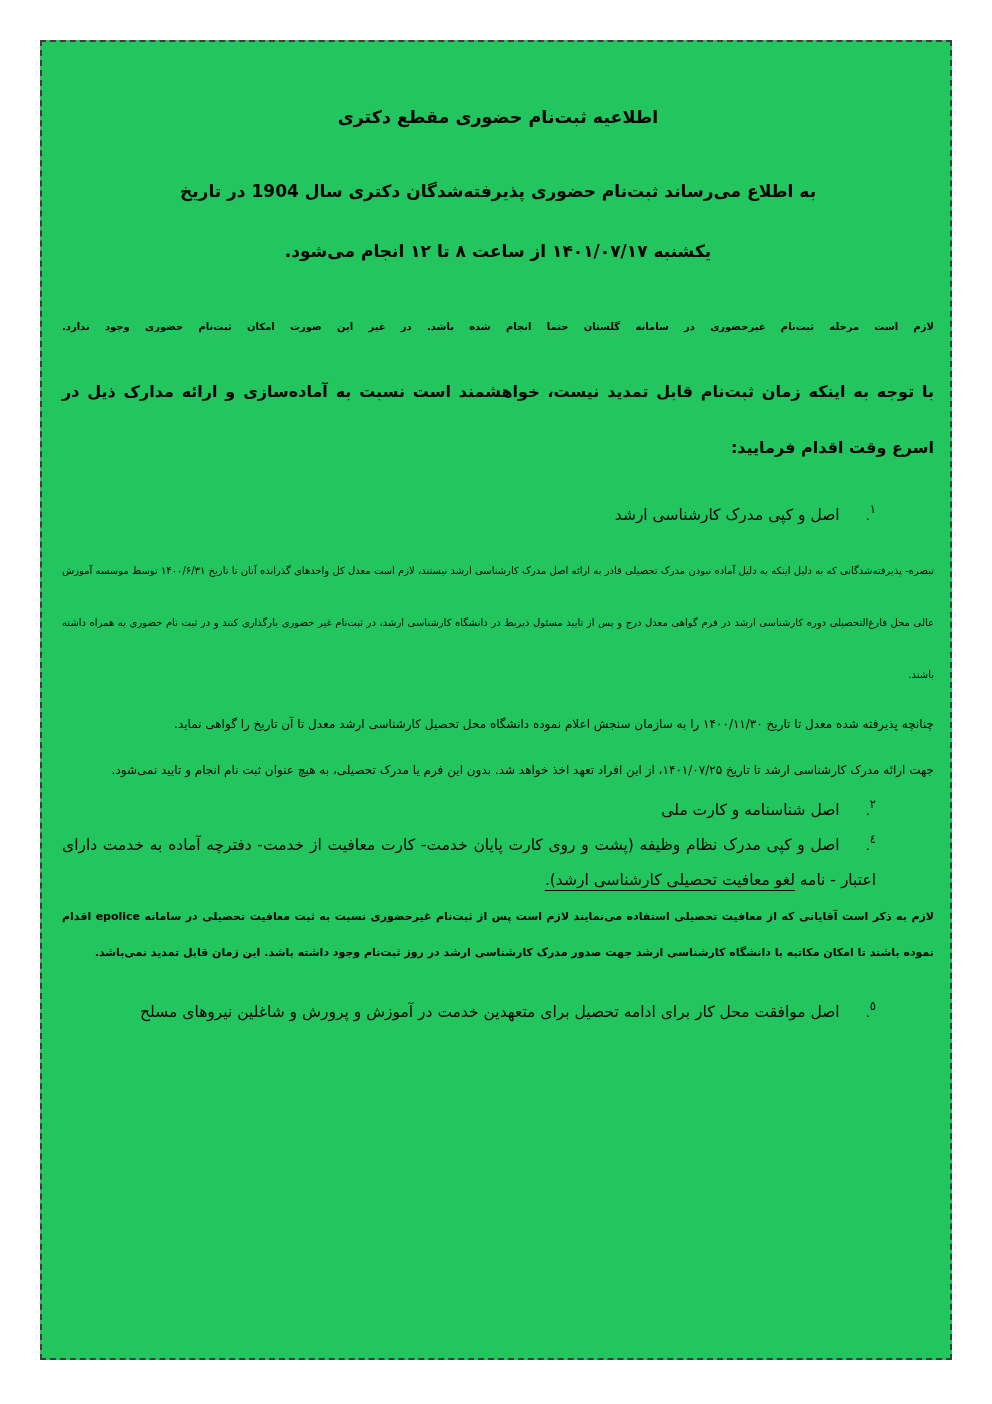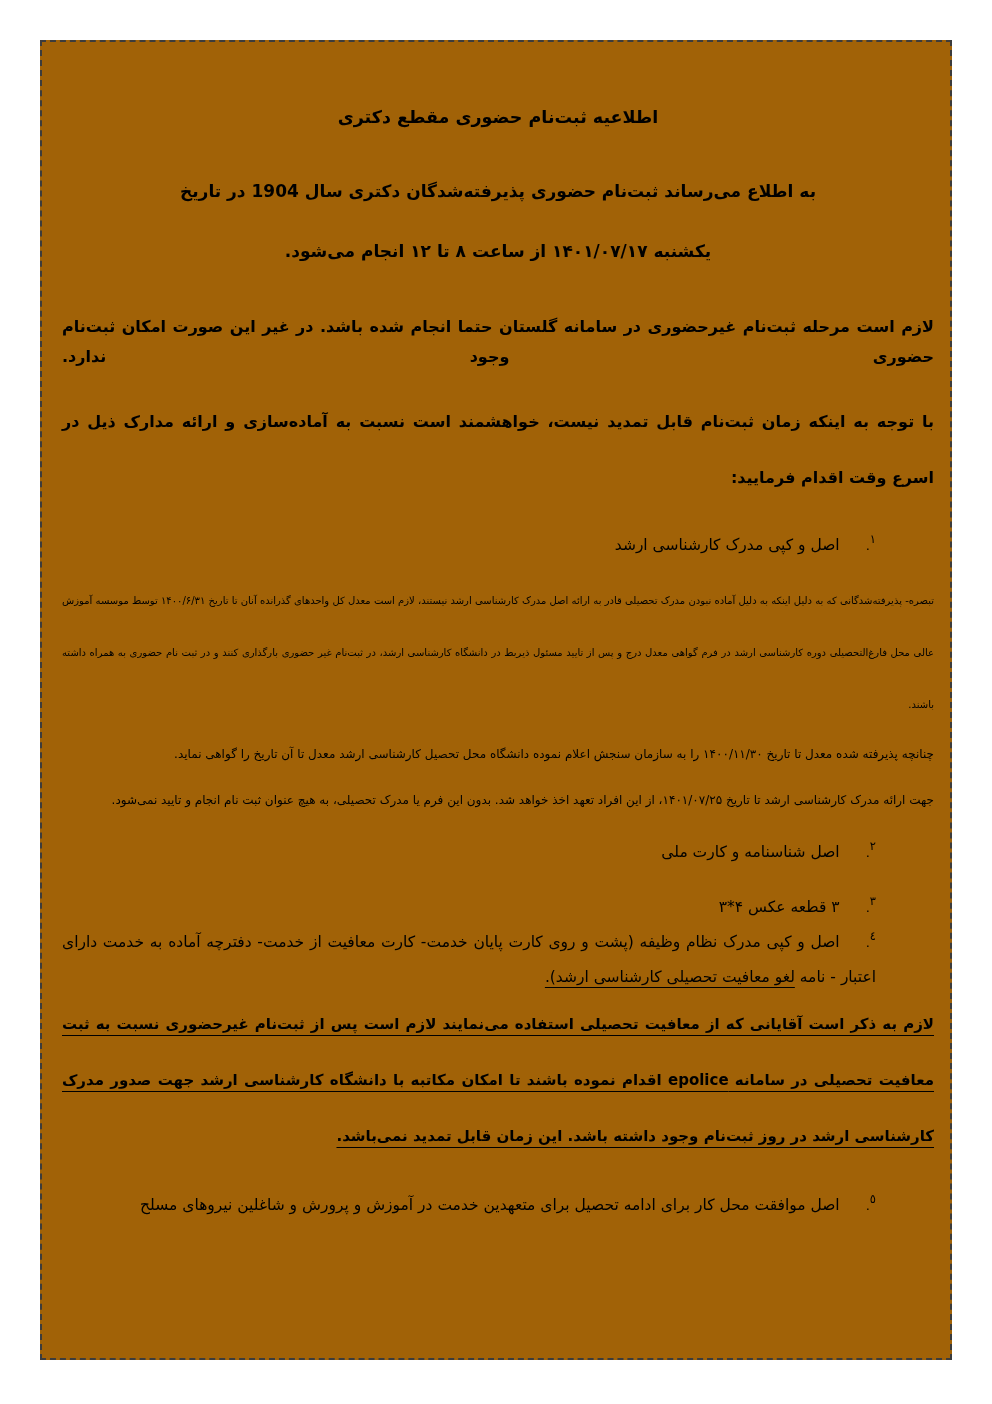--- a/index.html
+++ b/index.html
@@ -4,55 +4,55 @@
 <style>
   html,body{margin:0;padding:0;background:#ffffff;}
   body{
     width:992px;height:1404px;position:relative;overflow:hidden;
     font-family:"DejaVu Sans", sans-serif;
     direction:rtl;color:#000;
   }
   .frame{
     position:absolute;top:40px;left:40px;width:912px;height:1320px;
     border:2px dashed #3c3c3c;box-sizing:border-box;overflow:hidden;
-    background:#a16207;
+    background:#22c55e;
   }
   .content{padding:58px 16px 0 20px;}
   p{margin:0;}
   .bold{font-weight:bold;}
   .center{text-align:center;}
   .justify{text-align:justify;}
   .title{font-size:17.5px;line-height:34px;letter-spacing:0;}
   .sub1{margin-top:40px;font-size:17px;line-height:34px;}
   .sub2{margin-top:26px;font-size:17px;line-height:34px;}
   .notice{
-    margin-top:44px;font-size:16px;line-height:30px;
+    margin-top:44px;font-size:10px;line-height:30px;
     text-align:justify;text-align-last:justify;
   }
   .intro{margin-top:22px;font-size:16px;line-height:56px;font-weight:bold;}
   .body-par{font-size:10px;line-height:52px;}
   .par-46{font-size:12px;line-height:46px;}
   .list-item{
     position:relative;padding-right:58px;font-size:15.5px;line-height:34px;
     text-align:justify;
   }
   .li-mt16{margin-top:22px;}
-  .li-mt12{margin-top:12px;}
+  .li-mt12{margin-top:0;}
   .li-mt20{margin-top:20px;}
   .li-mt18{}
   .item5{line-height:50px;margin-top:16px;}
   .marker{white-space:nowrap;}
   .mnum{font-size:11.5px;position:relative;top:-7px;}
   .mdot{font-size:13px;}
   .tabgap{display:inline-block;width:26px;}
   .tabsereh{margin-top:12px;}
   .u{text-decoration:underline;text-underline-offset:5px;text-decoration-thickness:1px;}
   .epolice{
-    margin-top:2px;font-size:15px;line-height:56px;font-weight:bold;
-    text-decoration:underline;text-underline-offset:6px;text-decoration-thickness:1px;
+    margin-top:2px;font-size:11px;line-height:36px;font-weight:bold;
+    text-underline-offset:6px;text-decoration-thickness:1px;
   }
 </style>
 </head>
 <body>
 
 <div class="frame">
   <div class="content">
 
     <p class="title bold center">اطلاعیه ثبت‌نام حضوری مقطع دکتری</p>
 
@@ -71,23 +71,20 @@
     <p class="body-par justify tabsereh">تبصره- پذیرفته‌شدگانی که به دلیل اینکه به دلیل آماده نبودن مدرک تحصیلی قادر به ارائه اصل مدرک کارشناسی ارشد نیستند، لازم است معدل کل واحدهای گذرانده آنان تا تاریخ ۱۴۰۰/۶/۳۱ توسط موسسه آموزش عالی محل فارغ‌التحصیلی دوره کارشناسی ارشد در فرم گواهی معدل درج  و پس از تایید مسئول ذیربط در دانشگاه کارشناسی ارشد، در ثبت‌نام غیر حضوری بارگذاری کنند و در ثبت نام حضوری به همراه داشته باشند.</p>
 
     <p class="par-46 justify">چنانچه پذیرفته شده معدل تا تاریخ ۱۴۰۰/۱۱/۳۰ را به سازمان سنجش اعلام نموده دانشگاه محل تحصیل کارشناسی ارشد معدل تا آن تاریخ را گواهی نماید.</p>
 
     <p class="par-46 justify">جهت ارائه مدرک کارشناسی ارشد تا تاریخ ۱۴۰۱/۰۷/۲۵، از این افراد تعهد اخذ خواهد شد. بدون این فرم یا مدرک تحصیلی، به هیچ عنوان ثبت نام انجام و تایید نمی‌شود.</p>
 
     <div class="list-item li-mt12">
       <span class="marker"><span class="mnum">۲</span><span class="mdot">.</span></span><span class="tabgap"></span><span>اصل شناسنامه و کارت ملی</span>
     </div>
 
-    <div class="list-item li-mt20">
-      <span class="marker"><span class="mnum">۳</span><span class="mdot">.</span></span><span class="tabgap"></span><span>۳ قطعه عکس ۴*۳</span>
-    </div>
 
     <div class="list-item li-mt18">
       <span class="marker"><span class="mnum">٤</span><span class="mdot">.</span></span><span class="tabgap"></span><span>اصل و کپی مدرک نظام وظیفه (پشت و روی کارت پایان خدمت- کارت معافیت از خدمت- دفترچه آماده به خدمت دارای اعتبار - نامه </span><span class="u">لغو معافیت تحصیلی کارشناسی ارشد).</span>
     </div>
 
     <p class="epolice justify">لازم به ذکر است آقایانی که از معافیت تحصیلی استفاده می‌نمایند لازم است پس از ثبت‌نام غیرحضوری نسبت به ثبت معافیت تحصیلی در سامانه  epolice  اقدام نموده باشند تا امکان مکاتبه با دانشگاه کارشناسی ارشد جهت صدور مدرک کارشناسی ارشد در روز ثبت‌نام وجود داشته باشد. این زمان قابل تمدید نمی‌باشد.</p>
 
     <div class="list-item item5">
       <span class="marker"><span class="mnum">٥</span><span class="mdot">.</span></span><span class="tabgap"></span><span>اصل موافقت محل کار برای ادامه تحصیل برای متعهدین خدمت در آموزش و پرورش و شاغلین نیروهای مسلح</span>
     </div>

